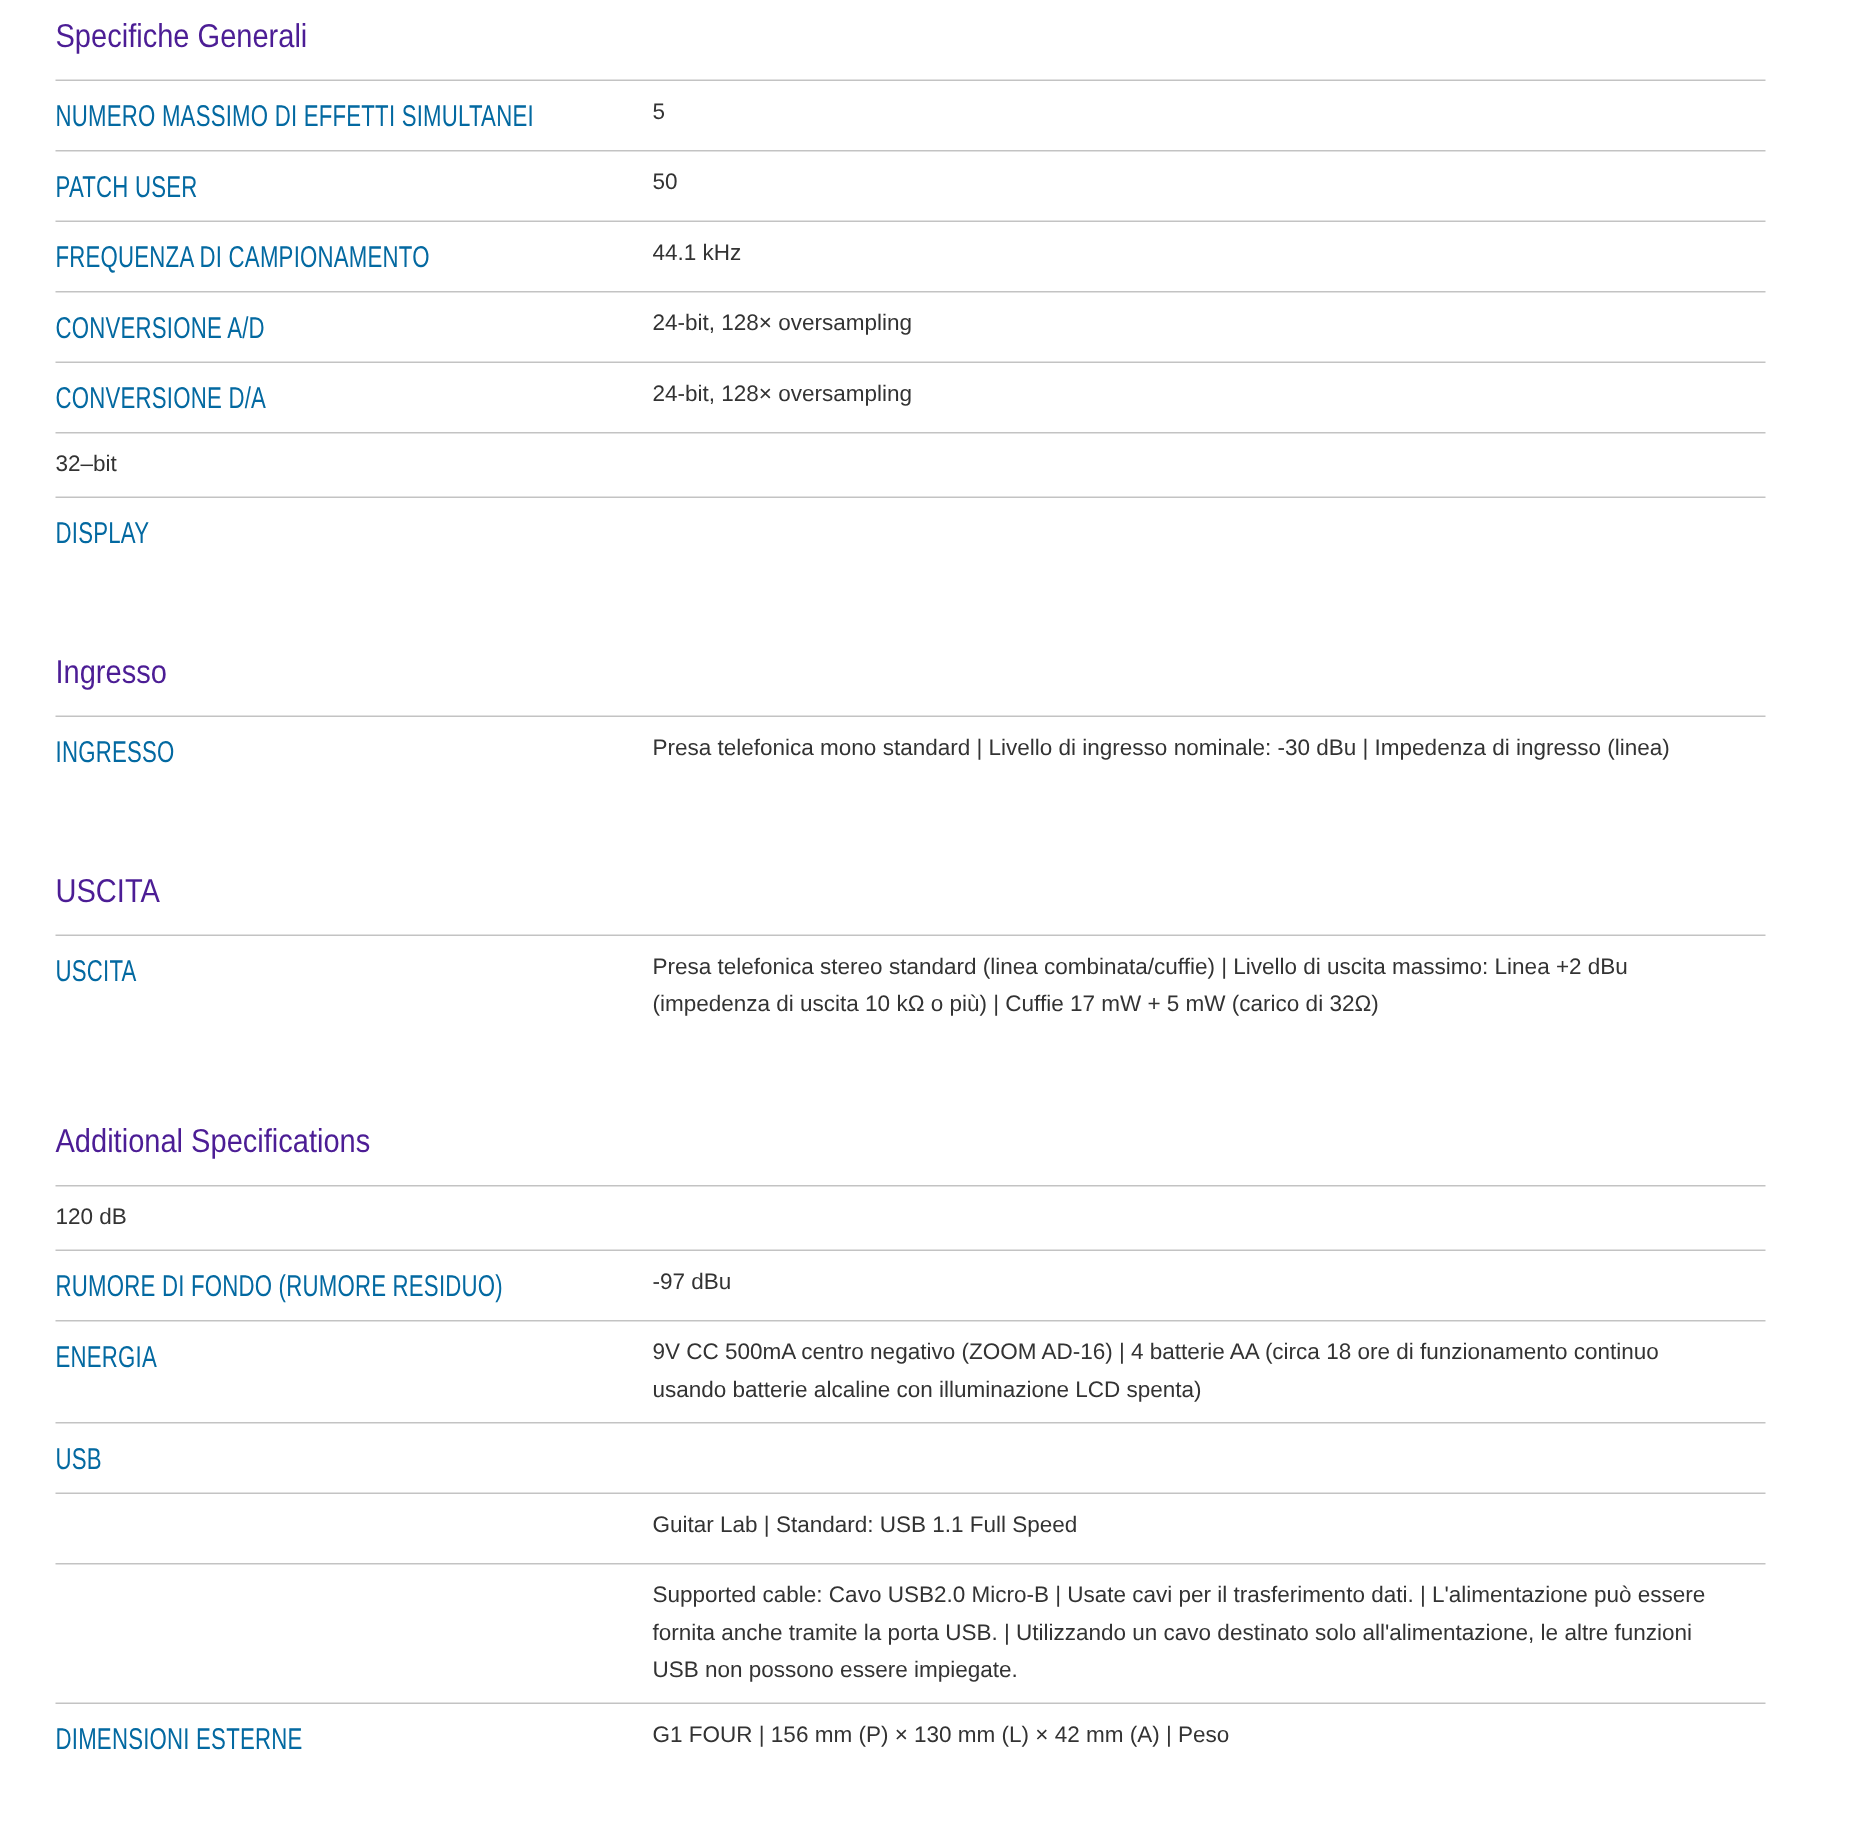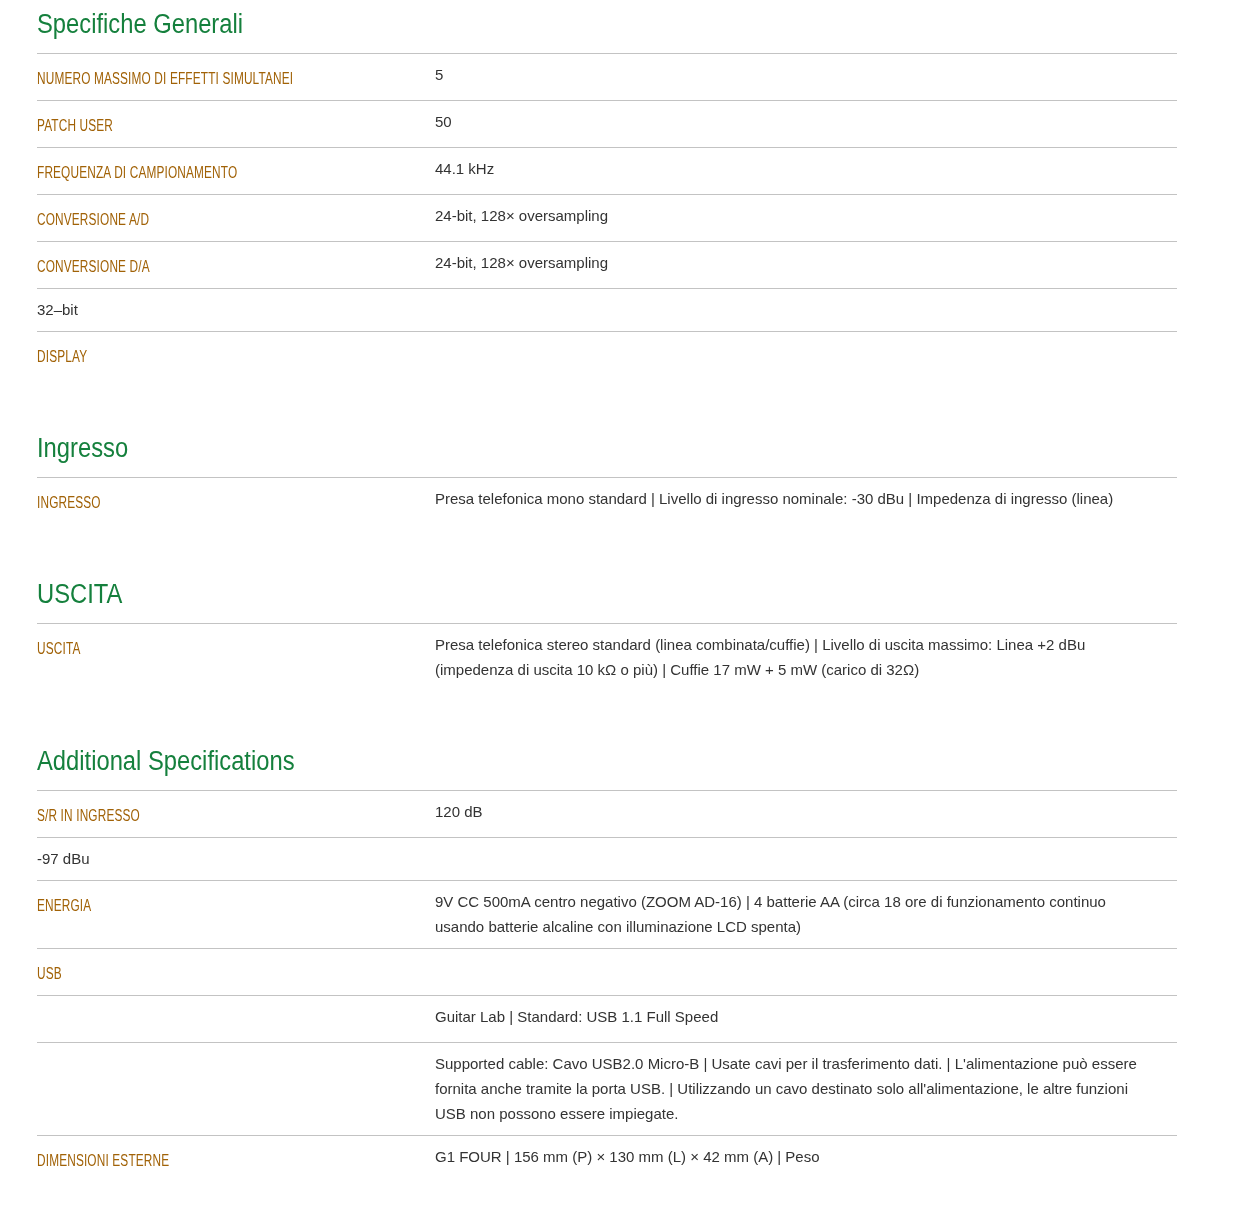--- a/index.html
+++ b/index.html
@@ -19,48 +19,48 @@
     margin-left: 37px;
     padding-top: 4px;
   }
   .spec-section {
     margin-top: 50px;
   }
   .spec-section:first-of-type {
     margin-top: 0;
   }
   .section-title {
-    font-size: 27px;
+    font-size: 22px;
     font-weight: normal;
     line-height: 40px;
     margin: 0 0 9px 0;
-    color: #15803d;
+    color: #4c1d95;
   }
   .section-title .cond {
     transform: scaleX(0.88);
   }
   .cond {
     display: inline-block;
     transform-origin: 0 50%;
     white-space: nowrap;
   }
   .spec-row {
     display: flex;
     align-items: flex-start;
     border-top: 1px solid #c3c3c3;
     padding: 8px 0 9px 0;
     min-height: 25px;
   }
   .spec-label {
     flex: 0 0 398px;
     width: 398px;
-    font-size: 16px;
+    font-size: 20px;
     line-height: 25px;
     padding-top: 4px;
-    color: #a16207;
+    color: #0369a1;
     overflow: visible;
   }
   .spec-label .cond {
     transform: scaleX(0.74);
     letter-spacing: 0.2px;
   }
   .spec-value {
     flex: 1 1 auto;
     font-size: 15px;
     line-height: 25px;
@@ -128,25 +128,25 @@
     <div class="spec-label"><span class="cond">USCITA</span></div>
     <div class="spec-value">Presa telefonica stereo standard (linea combinata/cuffie) | Livello di uscita massimo: Linea +2 dBu (impedenza di uscita 10 kΩ o più) | Cuffie 17 mW + 5 mW (carico di 32Ω)</div>
   </div>
 </div>
   </section>
 
   <section class="spec-section">
     <h2 class="section-title"><span class="cond">Additional Specifications</span></h2>
     <div class="rows">
   <div class="spec-row">
-    <div class="spec-label"><span class="cond">S/R IN INGRESSO</span></div>
     <div class="spec-value">120 dB</div>
   </div>
 
   <div class="spec-row">
+    <div class="spec-label"><span class="cond">RUMORE DI FONDO (RUMORE RESIDUO)</span></div>
     <div class="spec-value">-97 dBu</div>
   </div>
 
   <div class="spec-row">
     <div class="spec-label"><span class="cond">ENERGIA</span></div>
     <div class="spec-value">9V CC 500mA centro negativo (ZOOM AD-16) | 4 batterie AA (circa 18 ore di funzionamento continuo usando batterie alcaline con illuminazione LCD spenta)</div>
   </div>
 
   <div class="spec-row">
     <div class="spec-label"><span class="cond">USB</span></div>

